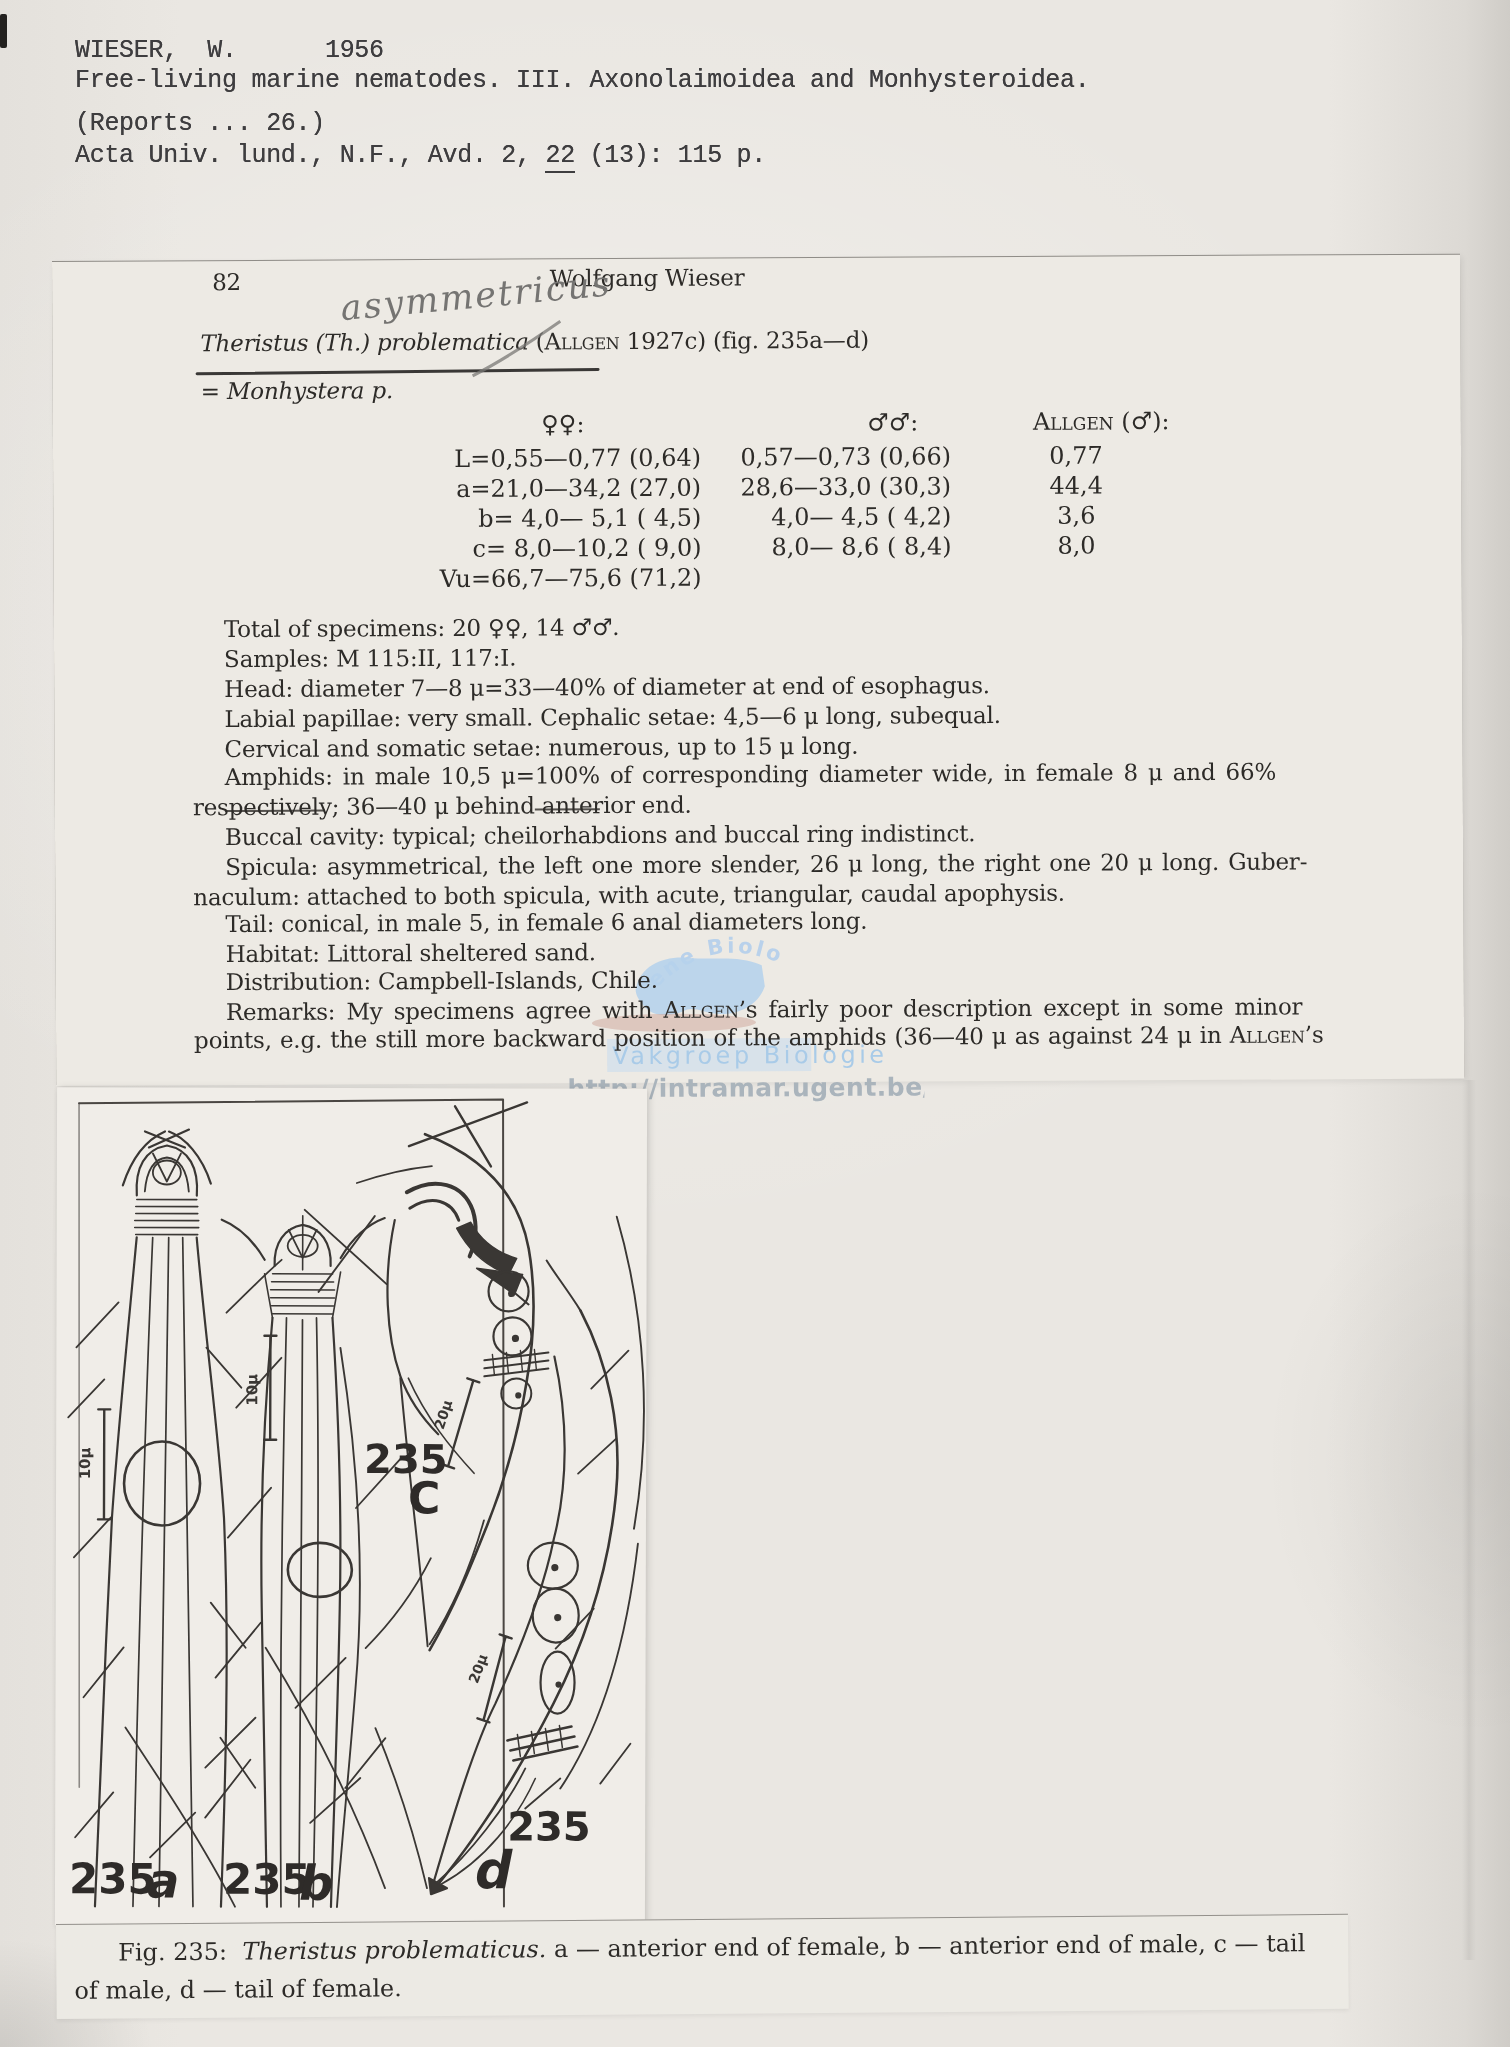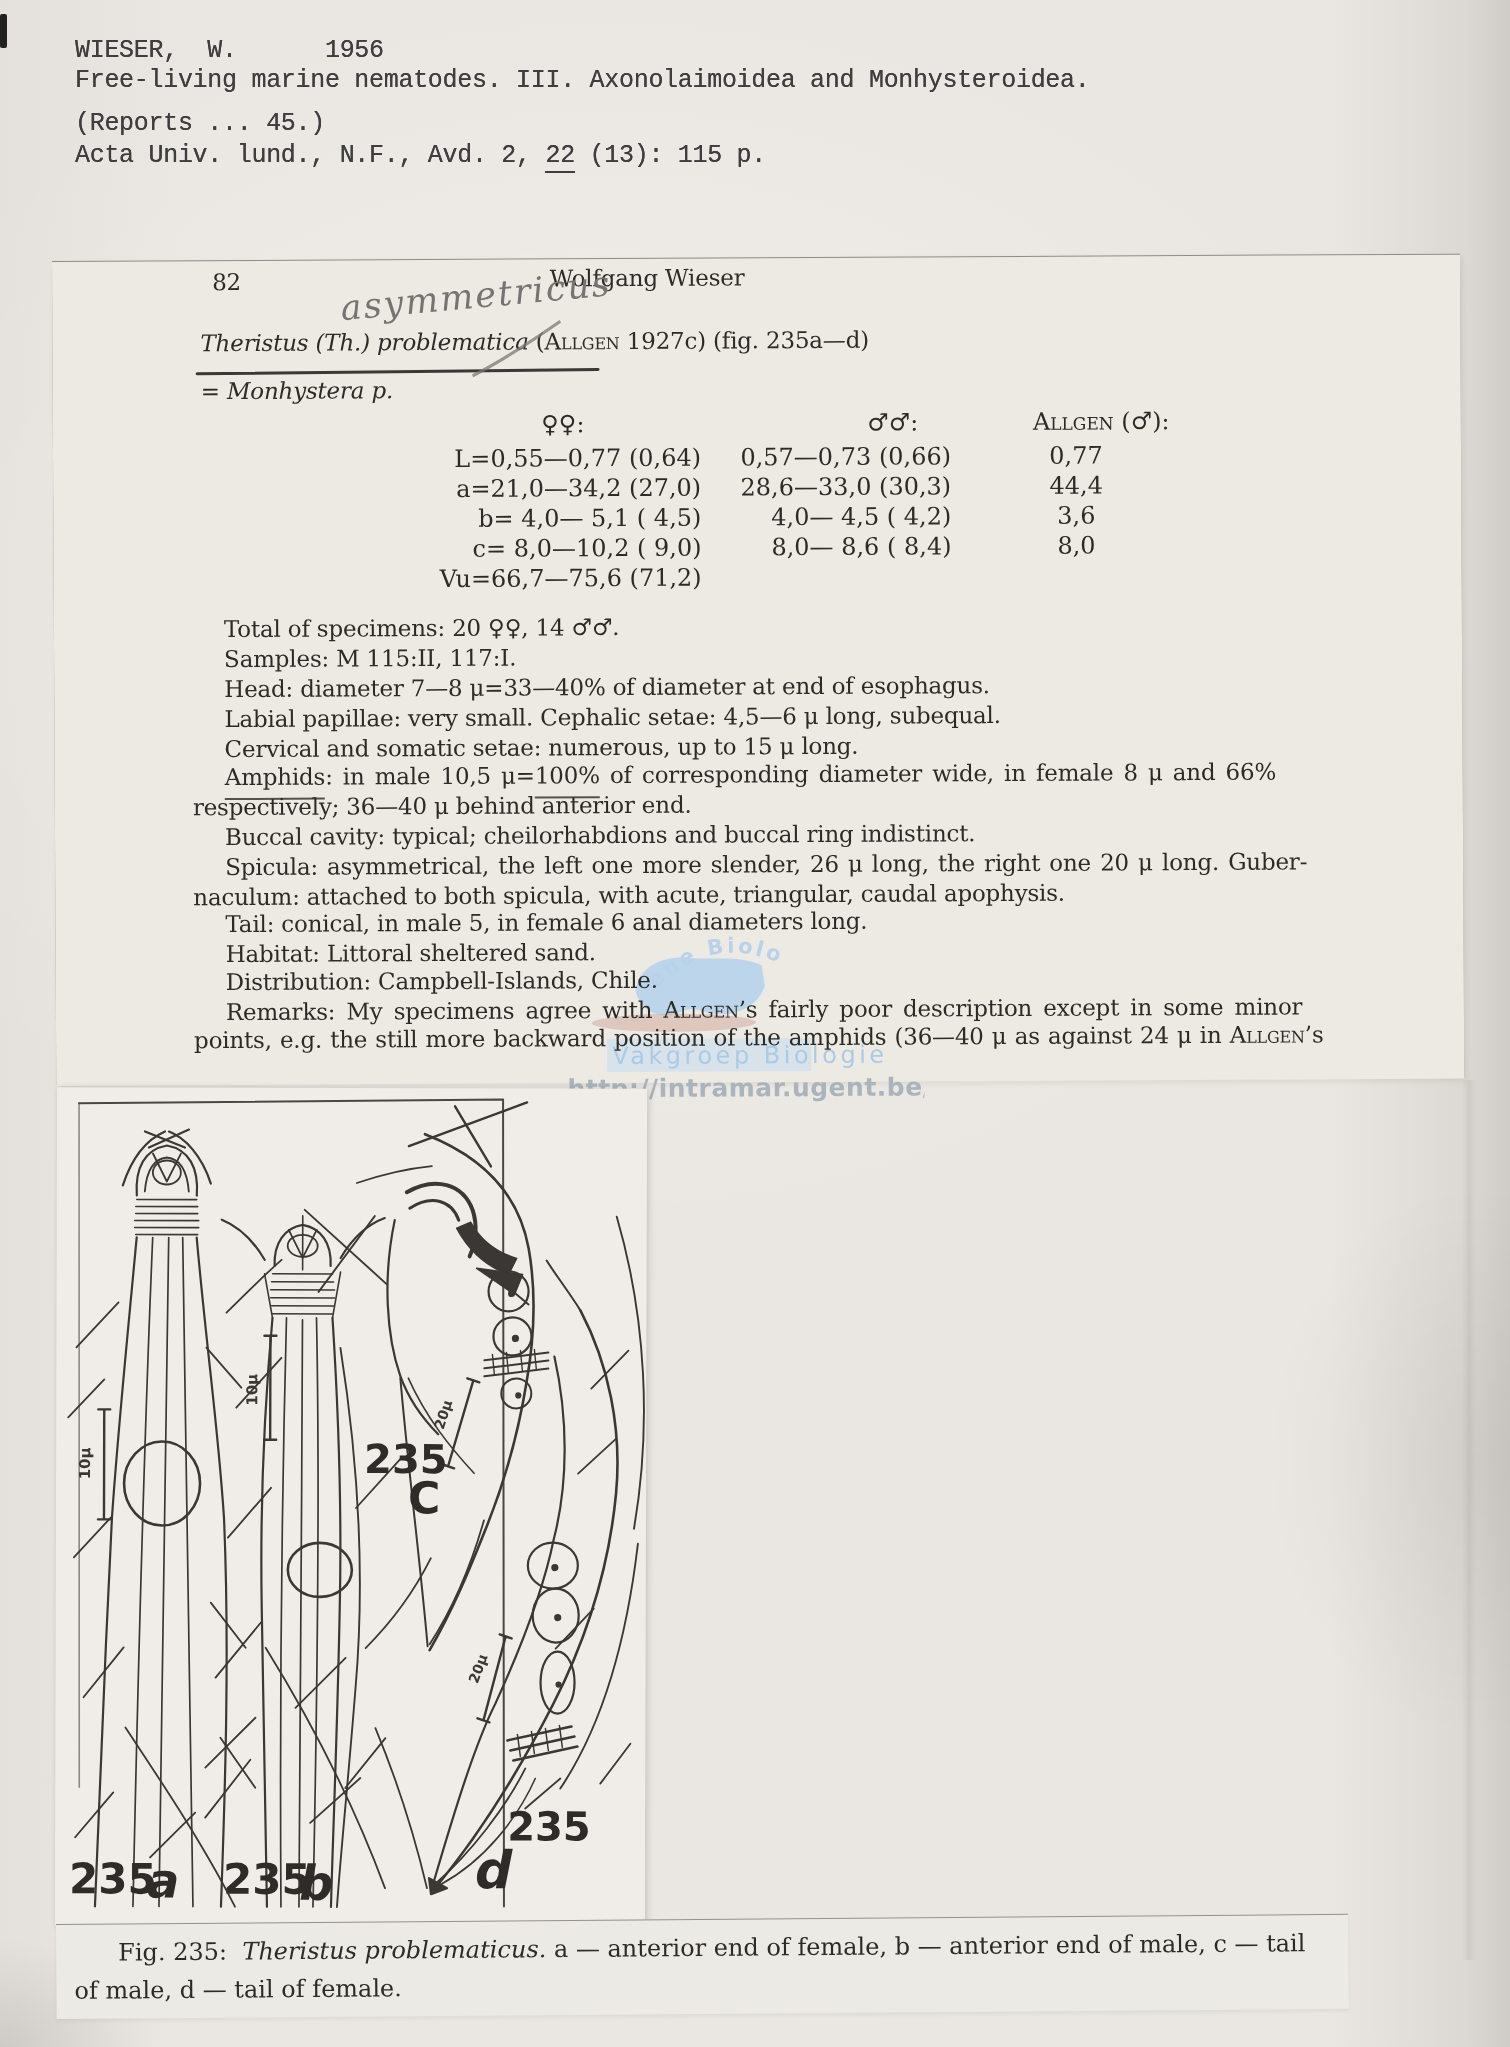--- a/index.html
+++ b/index.html
@@ -42,21 +42,21 @@
 
   
   .trow{position:absolute;white-space:pre;font-size:24px;color:#2d2b28;}
   .c1{left:280px;width:368px;text-align:right;}
   .c2{left:658px;width:240px;text-align:right;}
   .c3{left:968px;width:110px;text-align:center;}
   .th-f{left:430px;width:160px;text-align:center;}
   .th-m{left:760px;width:160px;text-align:center;}
   .th-a{left:980px;width:220px;text-align:left;}
 
-  .hand-ul{border-bottom:2px solid #55524e;padding-bottom:8px;}
+  .hand-ul{border-bottom:2px solid #55524e;padding-bottom:20px;}
 
   
   .wm{position:absolute;left:508px;top:668px;width:360px;height:200px;}
 
   
   .figpaper{position:absolute;left:56px;top:1088px;width:590px;height:838px;background:#f0ede8;
         transform:rotate(0.15deg);box-shadow:3px 0 7px rgba(0,0,0,.10), 0 2px 5px rgba(0,0,0,.08);}
   .figsvg{position:absolute;left:0;top:0;}
 
   
@@ -75,21 +75,21 @@
 <body>
 
 <div class="base"></div>
 <div class="crease-right"></div>
 <div class="shade-bl"></div>
 <div class="shade-br"></div>
 <div class="edge-mark"></div>
 
 <div class="tw" style="top:36px;">WIESER,  W.      1956</div>
 <div class="tw" style="top:66px;">Free-living marine nematodes. III. Axonolaimoidea and Monhysteroidea.</div>
-<div class="tw" style="top:109px;">(Reports ... 45.)</div>
+<div class="tw" style="top:109px;">(Reports ... 26.)</div>
 <div class="tw" style="top:141px;"><span>Acta Univ. lund., N.F., Avd. 2, </span><span class="u52">22</span><span> (13): 115 p.</span></div>
 
 <div class="dash1"></div>
 <div class="dash2"></div>
 
 <div class="page">
 
   <svg class="wm" width="360" height="200" viewBox="0 0 360 200">
     <path d="M92,62 Q150,4 222,40" fill="none" stroke="none" id="wmarc"></path>
     <text font-family="DejaVu Sans, sans-serif" font-size="21" font-weight="bold" fill="#b3cfeb" opacity="0.9" letter-spacing="3">

